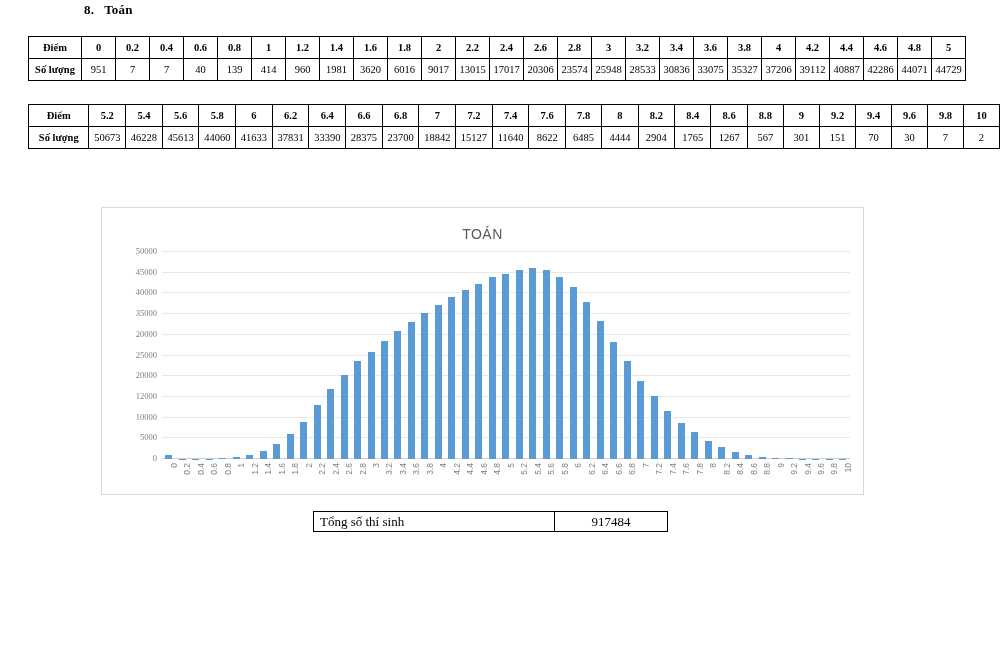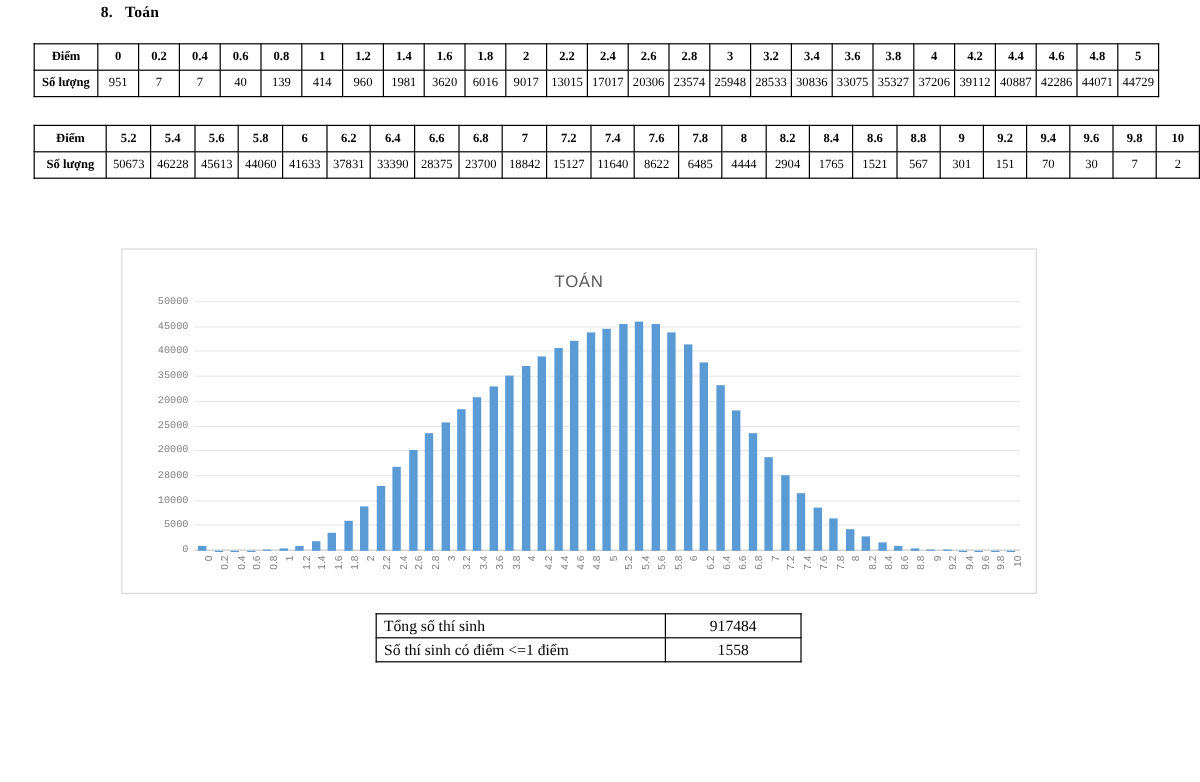--- a/index.html
+++ b/index.html
@@ -98,21 +98,21 @@
     bottom: 0;
     width: 100%;
     height: 1px;
     background: #d0d0d0;
   }
   .ytick {
     position: absolute;
     right: 100%;
     margin-right: 5px;
     transform: translateY(-50%);
-    font-family: Liberation Mono, monospace;
+    font-family: Liberation Serif, serif;
     font-size: 8.5px;
     color: #808080;
     white-space: nowrap;
   }
   .bars {
     position: absolute;
     left: 0; right: 0; bottom: 0; top: 0;
     display: flex;
     align-items: flex-end;
     justify-content: space-between;
@@ -275,21 +275,21 @@
         <td>28375</td>
         <td>23700</td>
         <td>18842</td>
         <td>15127</td>
         <td>11640</td>
         <td>8622</td>
         <td>6485</td>
         <td>4444</td>
         <td>2904</td>
         <td>1765</td>
-        <td>1521</td>
+        <td>1267</td>
         <td>567</td>
         <td>301</td>
         <td>151</td>
         <td>70</td>
         <td>30</td>
         <td>7</td>
         <td>2</td>
       </tr>
     </tbody>
 </table>
@@ -301,21 +301,21 @@
         <div class="gridline" style="bottom: 0%;">
           <div class="ytick">0</div>
         </div>
         <div class="gridline" style="bottom: 10%;">
           <div class="ytick">5000</div>
         </div>
         <div class="gridline" style="bottom: 20%;">
           <div class="ytick">10000</div>
         </div>
         <div class="gridline" style="bottom: 30%;">
-          <div class="ytick">28000</div>
+          <div class="ytick">12000</div>
         </div>
         <div class="gridline" style="bottom: 40%;">
           <div class="ytick">20000</div>
         </div>
         <div class="gridline" style="bottom: 50%;">
           <div class="ytick">25000</div>
         </div>
         <div class="gridline" style="bottom: 60%;">
           <div class="ytick">20000</div>
         </div>
@@ -541,18 +541,14 @@
       </div>
   </div>
 </div>
 
 <table id="summary-table">
   <tbody id="summary-body">
       <tr>
         <td class="label">Tổng số thí sinh</td>
         <td class="value">917484</td>
       </tr>
-      <tr>
-        <td class="label">Số thí sinh có điểm &lt;=1 điểm</td>
-        <td class="value">1558</td>
-      </tr>
     </tbody>
 </table>
 
 </body></html>

